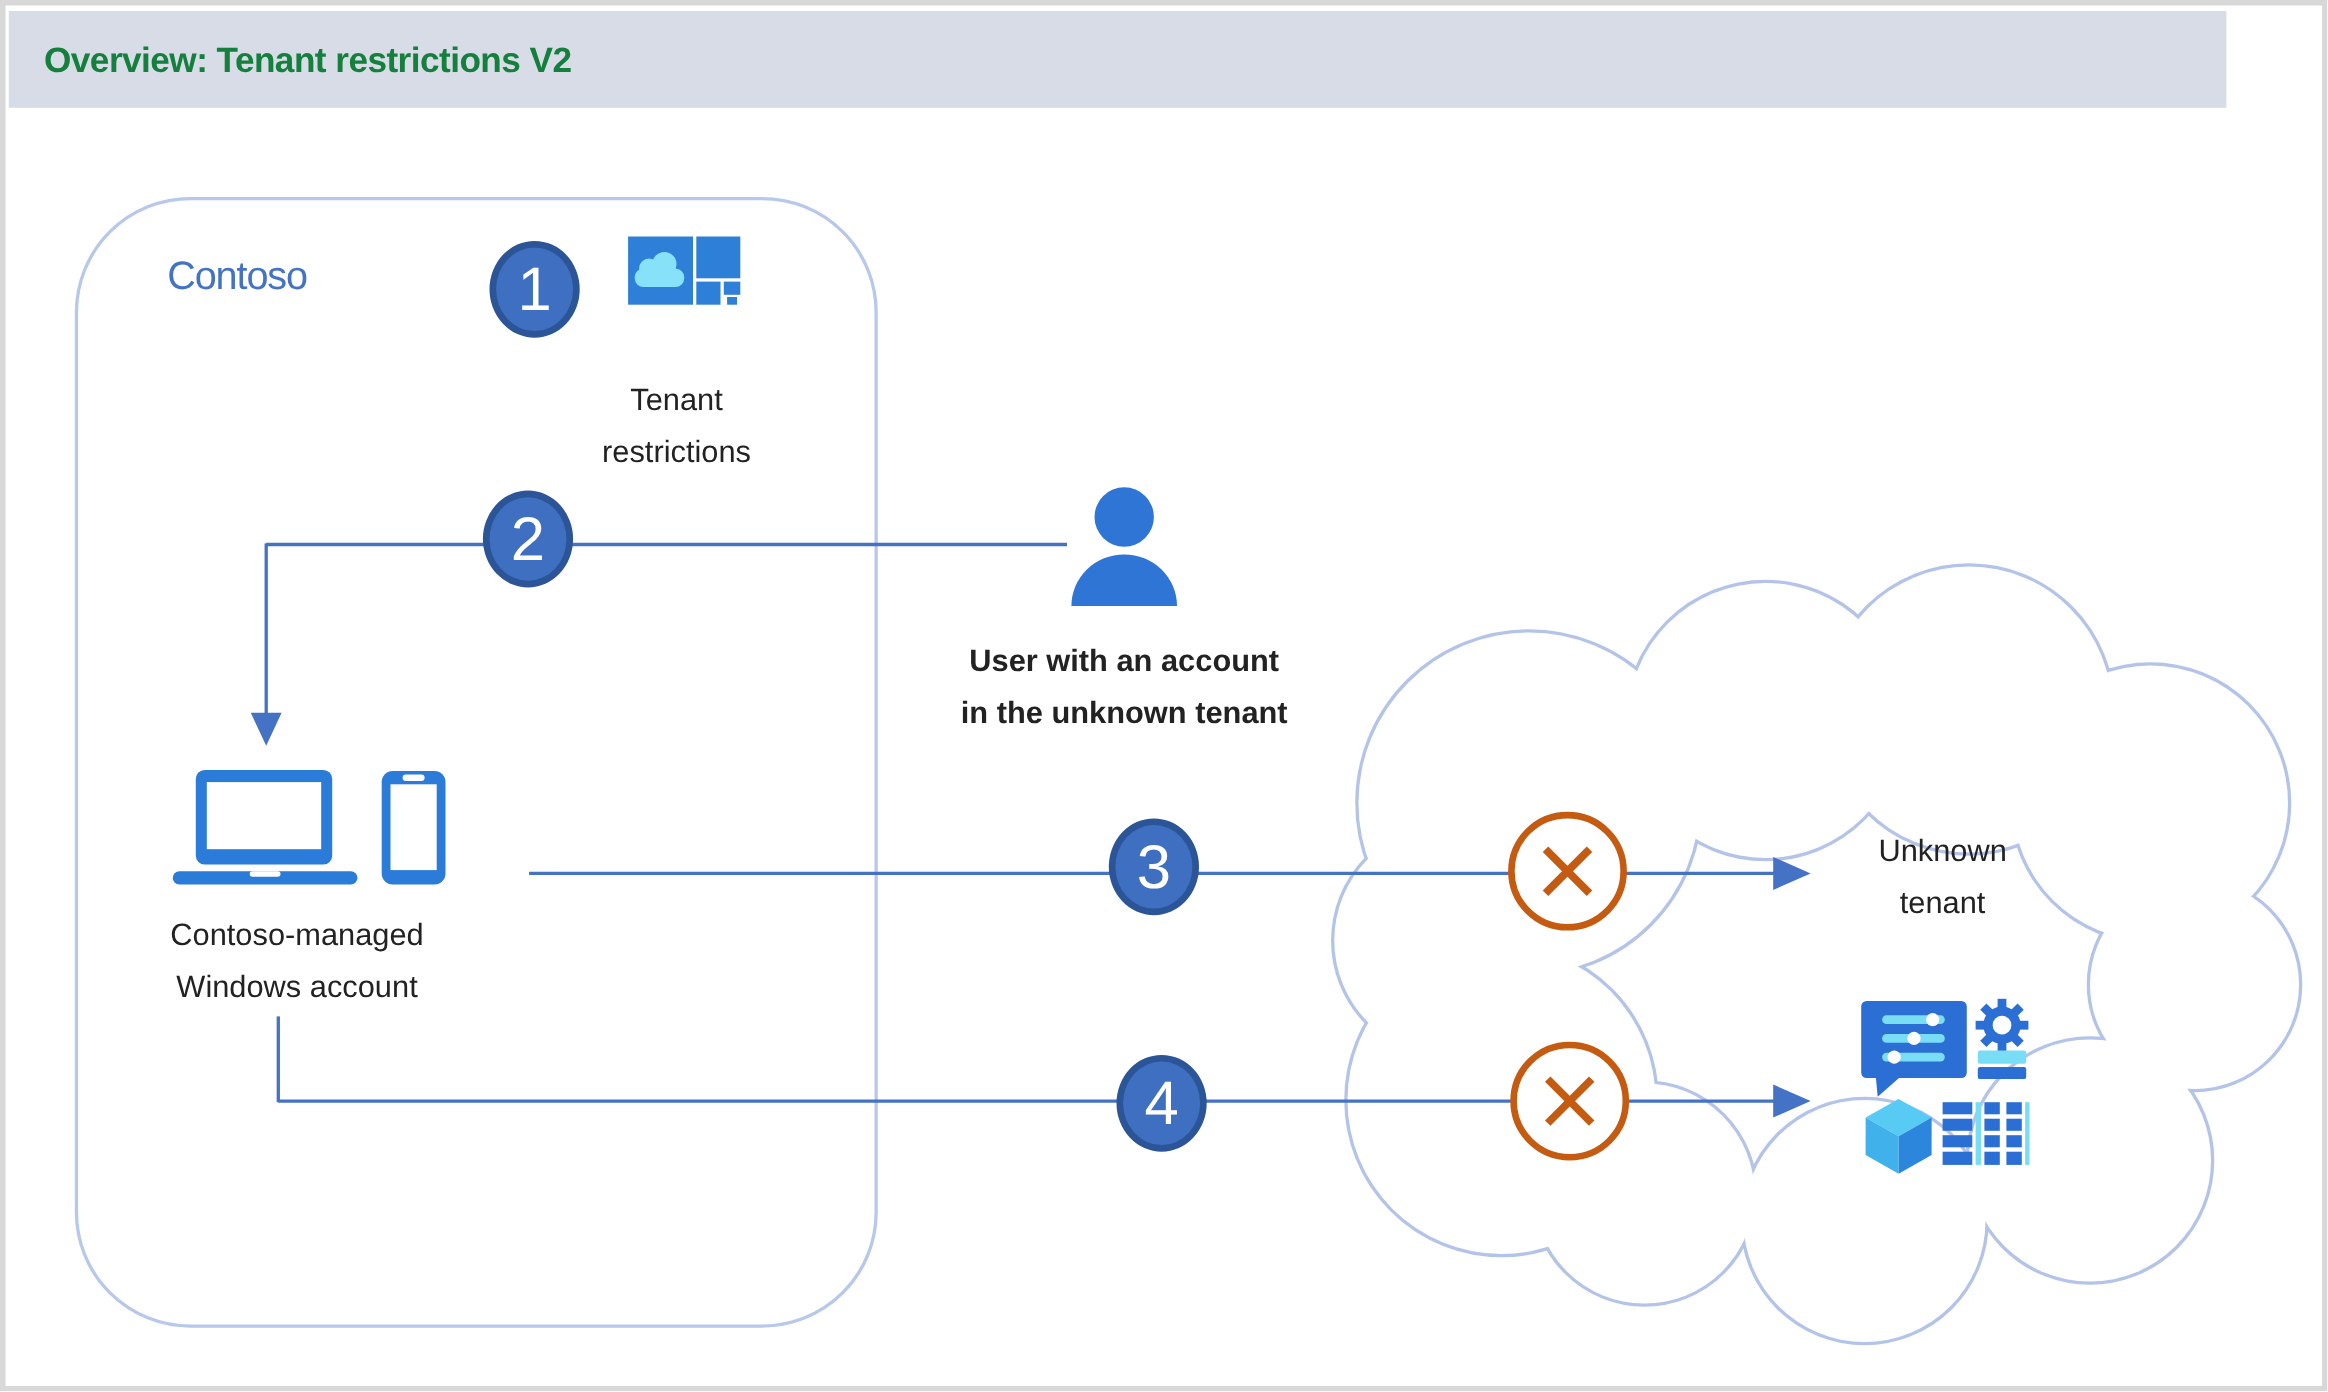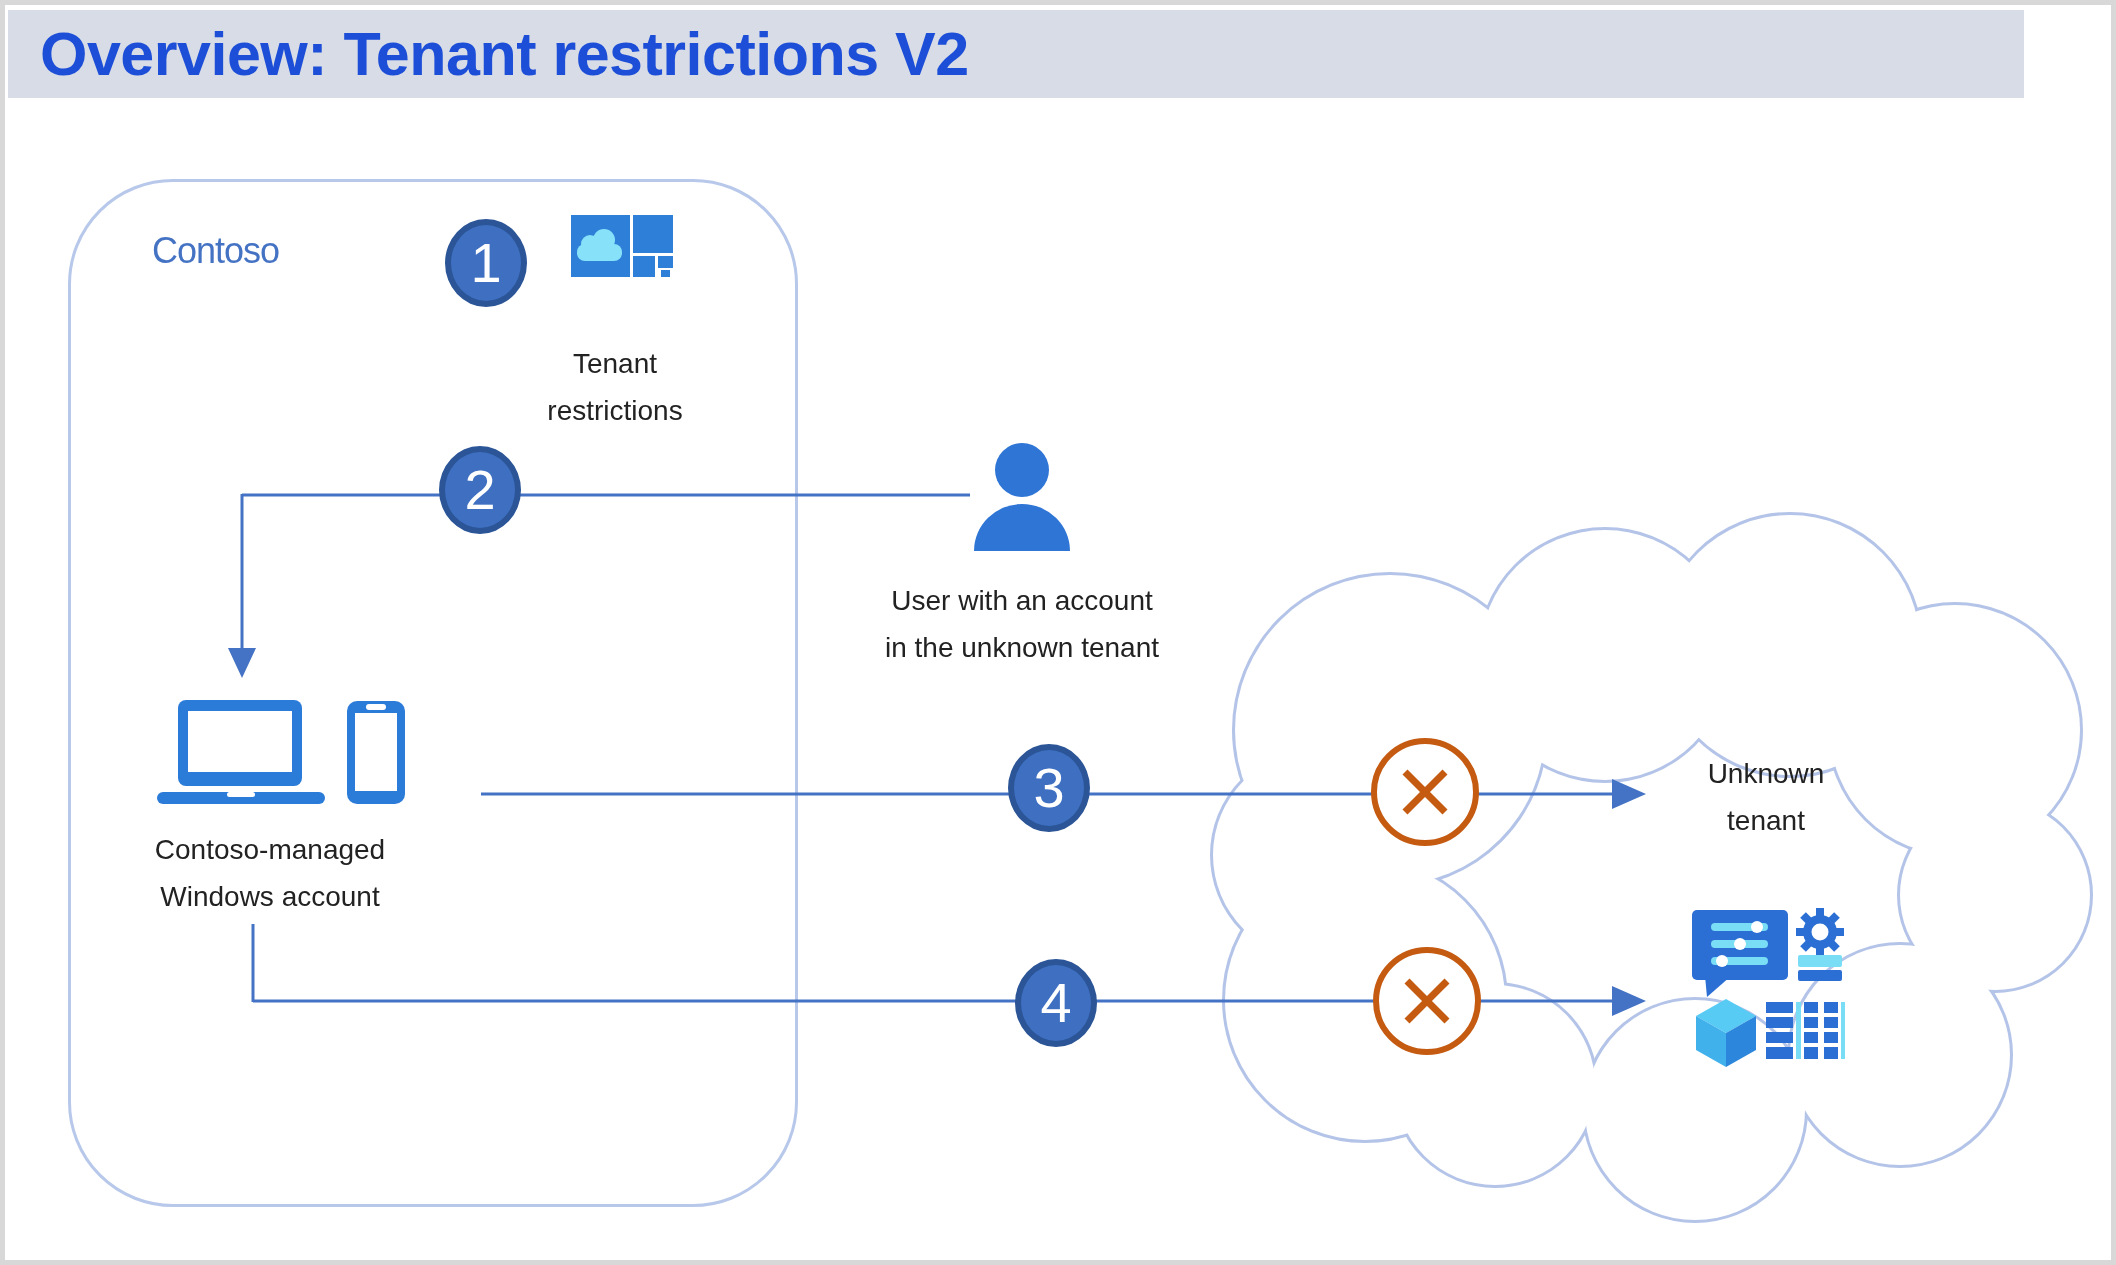--- a/index.html
+++ b/index.html
@@ -1,21 +1,21 @@
 <!DOCTYPE html>
 <html><head>
 <meta charset="utf-8">
 <style>
   html,body{margin:0;padding:0;background:#ffffff;font-family:"Liberation Sans",sans-serif;}
   #canvas{position:relative;width:2116px;height:1265px;background:#ffffff;overflow:hidden;}
   #frame{position:absolute;inset:0;border:5px solid #d8d8d8;pointer-events:none;z-index:10;}
   .abs{position:absolute;}
   #titlebar{left:8px;top:10px;width:2016px;height:88px;background:#d7dce6;z-index:2;}
   #title{position:absolute;left:32px;top:0;height:88px;line-height:88px;
-         font-size:61px;font-weight:bold;color:#1d4ed8;letter-spacing:-0.5px;white-space:nowrap;}
+         font-size:32px;font-weight:bold;color:#15803d;letter-spacing:-0.5px;white-space:nowrap;}
   #contoso-boundary{left:68px;top:179px;width:724px;height:1022px;border:3px solid #b7c8ea;
          border-radius:105px;background:transparent;z-index:0;}
   #contoso-label{left:152px;top:230px;font-size:36px;color:#4573c4;letter-spacing:-1px;z-index:2;white-space:nowrap;}
   svg.layer{position:absolute;left:0;top:0;z-index:1;}
   .step-circle{position:absolute;width:82px;height:88px;border-radius:50%;
          background:#3e6fc1;border:6px solid #2b5597;box-sizing:border-box;
          display:flex;align-items:center;justify-content:center;z-index:3;}
   .step-circle span{color:#ffffff;font-size:56px;font-weight:400;line-height:1;}
   .diagram-label{position:absolute;text-align:center;font-size:28px;line-height:47px;
          color:#222222;z-index:2;white-space:nowrap;}
@@ -175,21 +175,21 @@
     </g>
   </svg>
 
   <div id="contoso-label" class="abs">Contoso</div>
 
   <div class="diagram-label" style="left:435px;top:340px;width:360px;">
     <div>Tenant</div>
     <div>restrictions</div>
   </div>
 
-  <div class="diagram-label" style="left:822px;top:577px;width:400px;">
+  <div class="diagram-label" style="left:822px;top:577px;width:400px;font-weight:bold;">
     <div>User with an account</div>
     <div>in the unknown tenant</div>
   </div>
 
   <div class="diagram-label" style="left:90px;top:826px;width:360px;">
     <div>Contoso-managed</div>
     <div>Windows account</div>
   </div>
 
   <div class="diagram-label" style="left:1616px;top:750px;width:300px;">

